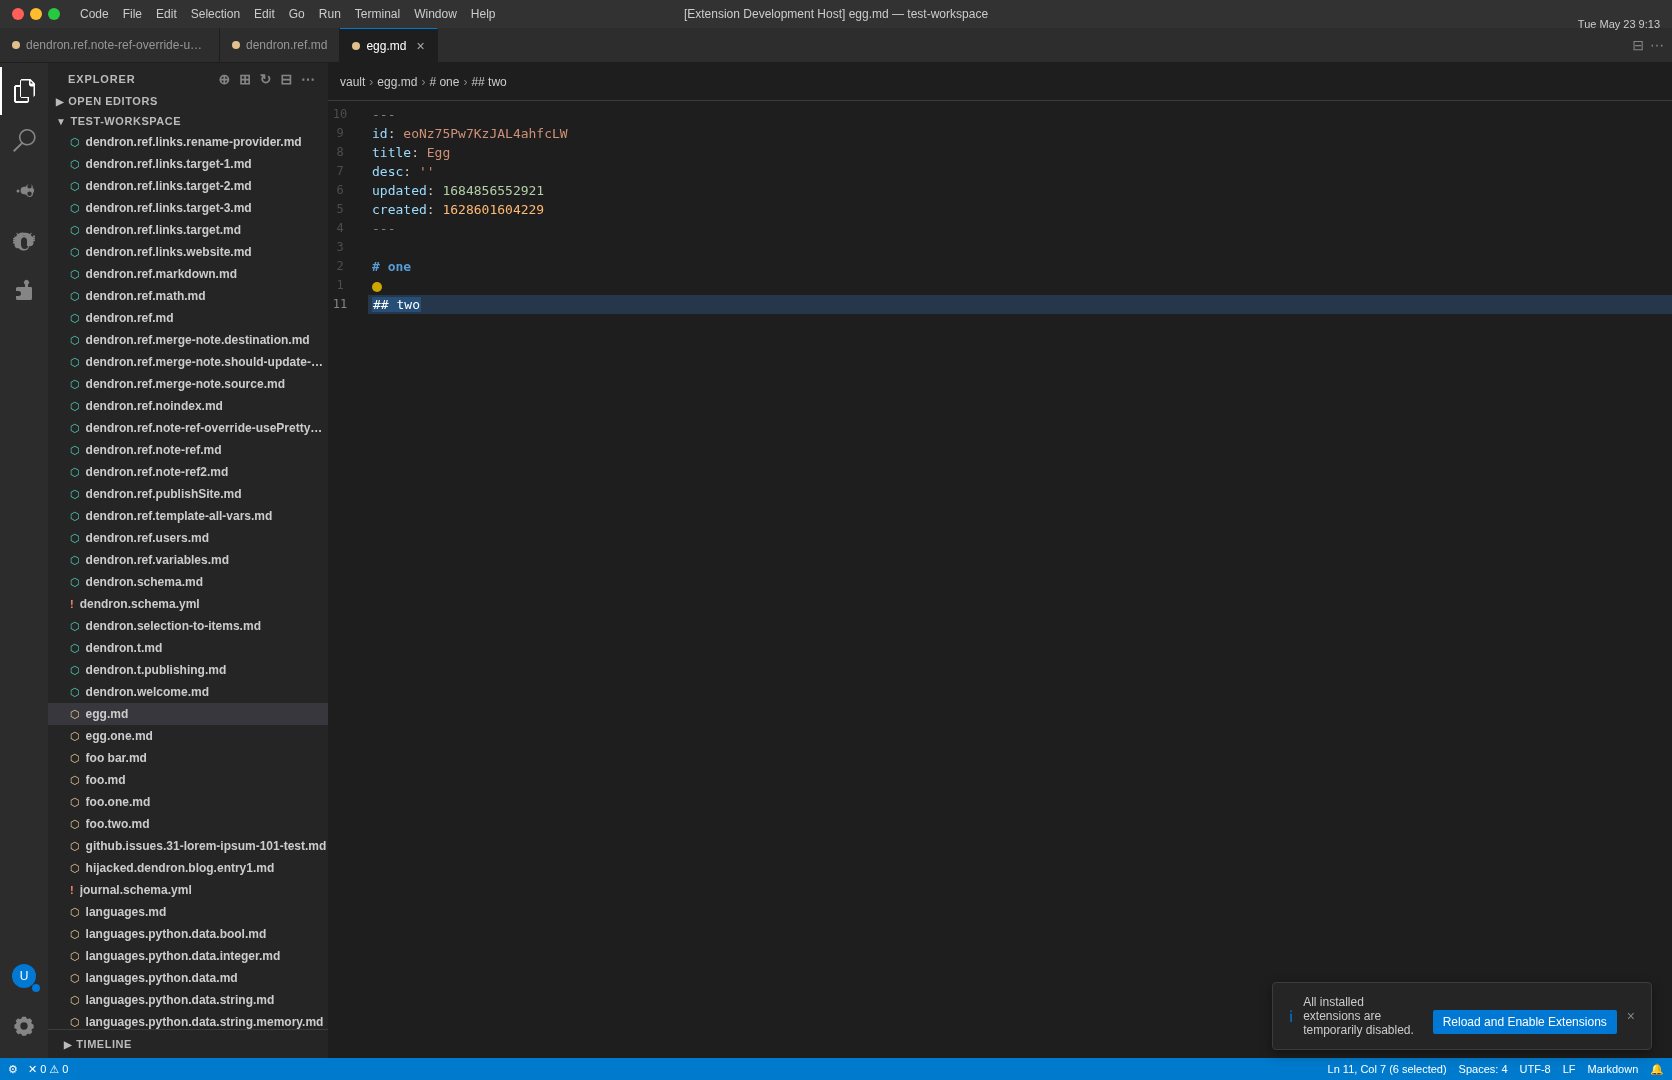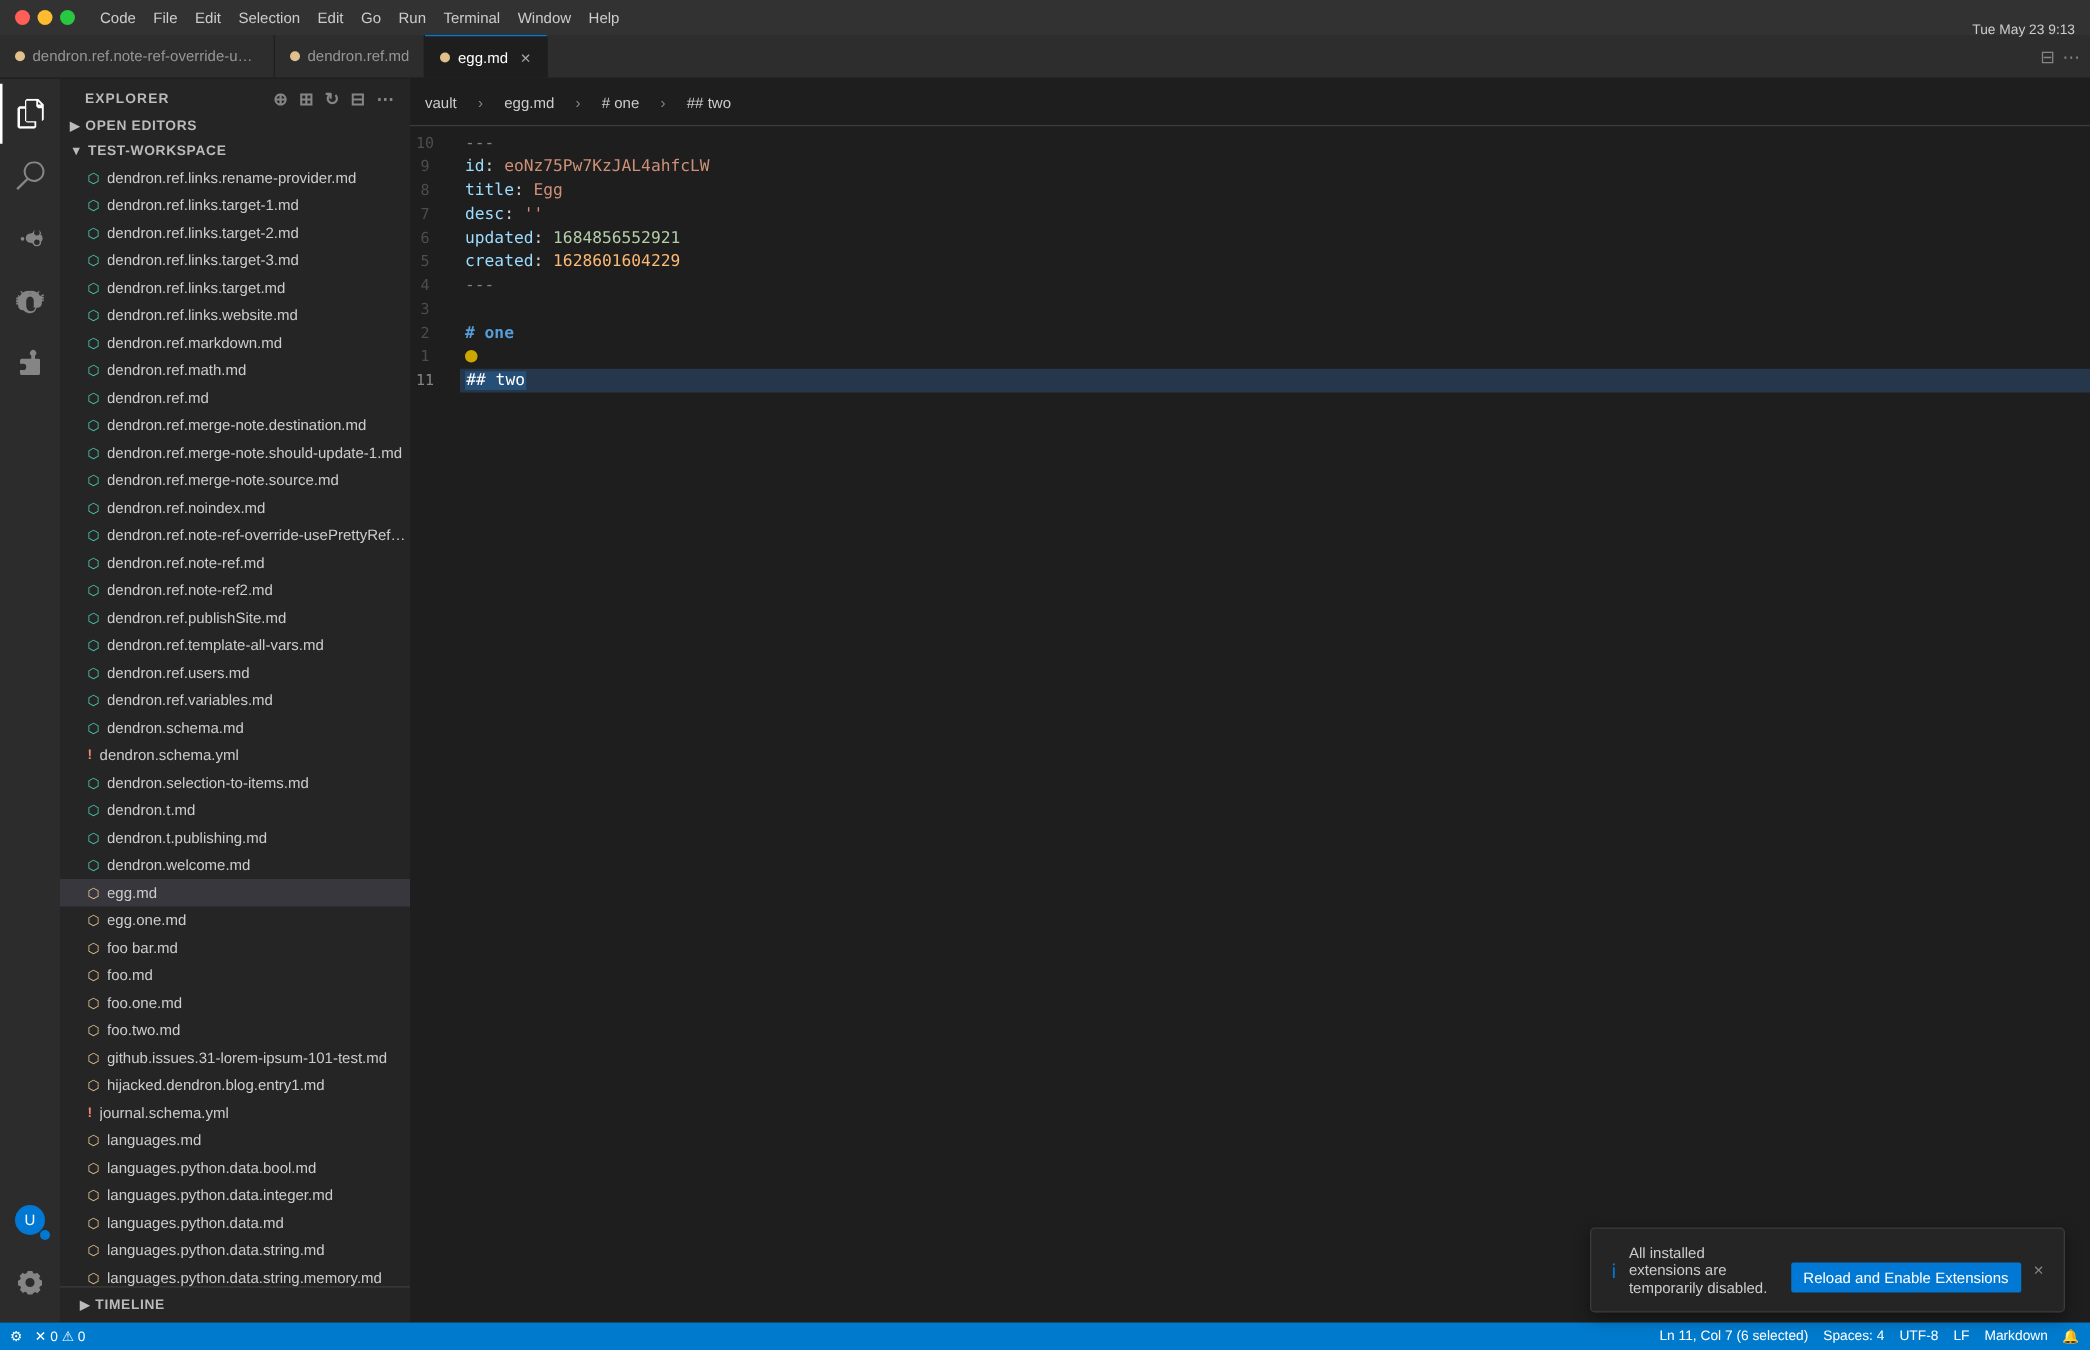--- a/index.html
+++ b/index.html
@@ -249,20 +249,21 @@
     .file-icon {
       font-size: 11px;
       flex-shrink: 0;
     }
     .file-icon.blue { color: #4ec9b0; }
     .file-icon.orange { color: #e2c08d; }
     .file-icon.excl { color: #f48771; }
     .file-label {
       overflow: hidden;
       text-overflow: ellipsis;
+      font-weight: bold;
     }
 
     
     #timeline-section {
       border-top: 1px solid #3c3c3c;
       padding: 4px 8px;
     }
 
     
     #editor-area {
@@ -273,21 +274,21 @@
       overflow: hidden;
     }
 
     
     #breadcrumb {
       height: 38px;
       background: #1e1e1e;
       padding: 0 12px;
       display: flex;
       align-items: center;
-      gap: 17px;
+      gap: 4px;
       font-size: 12px;
       color: #858585;
       border-bottom: 1px solid #3c3c3c;
     }
     #breadcrumb .crumb { color: #cccccc; cursor: pointer; }
     #breadcrumb .sep { color: #858585; }
 
     
     #code-editor {
       flex: 1;
@@ -413,20 +414,21 @@
     <span>File</span>
     <span>Edit</span>
     <span>Selection</span>
     <span>Edit</span>
     <span>Go</span>
     <span>Run</span>
     <span>Terminal</span>
     <span>Window</span>
     <span>Help</span>
   </div>
+  <div class="title">[Extension Development Host] egg.md — test-workspace</div>
   <div class="right-icons">
     <span class="time">Tue May 23  9:13</span>
   </div>
 </div>
 
 <div id="app">
 
   <div id="tabbar">
     <div class="tab">
       <span class="tab-dot"></span>

